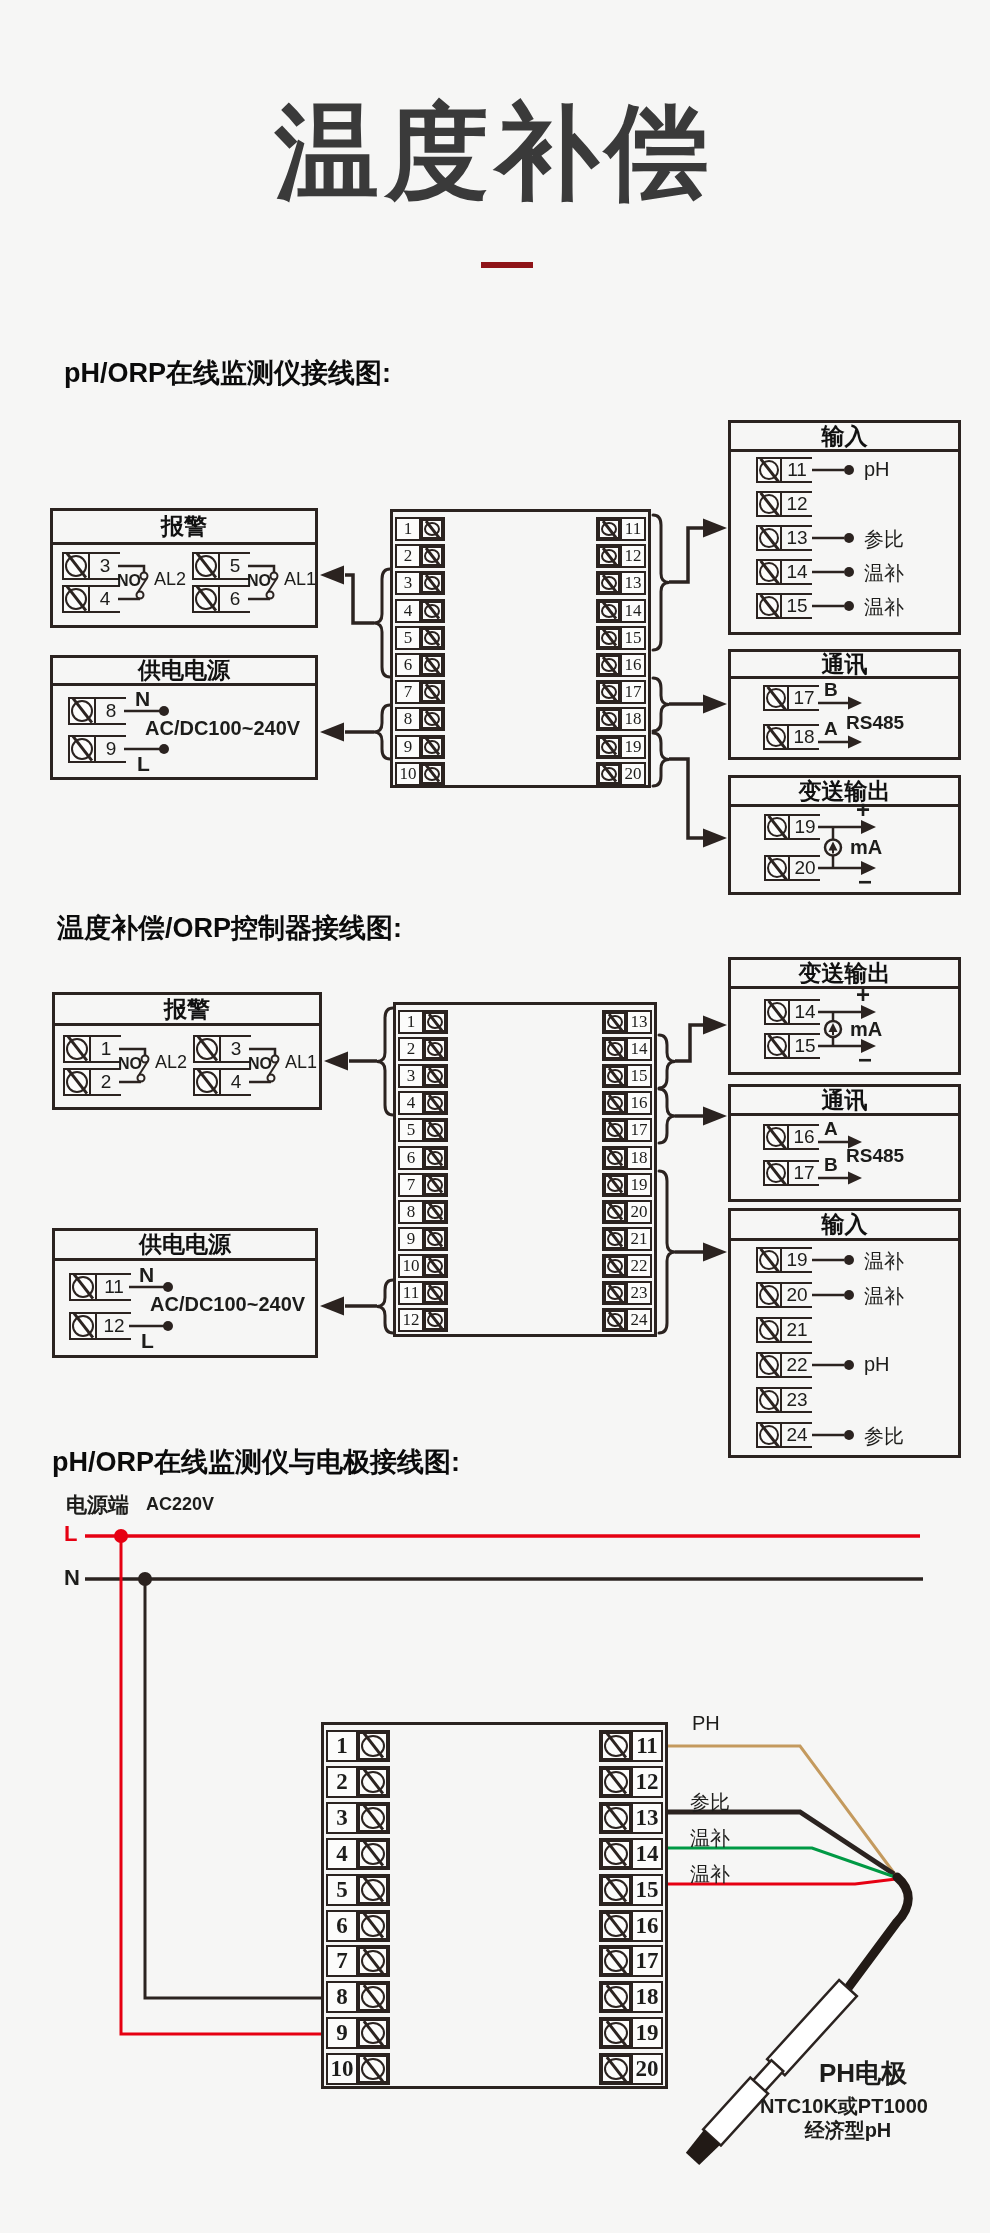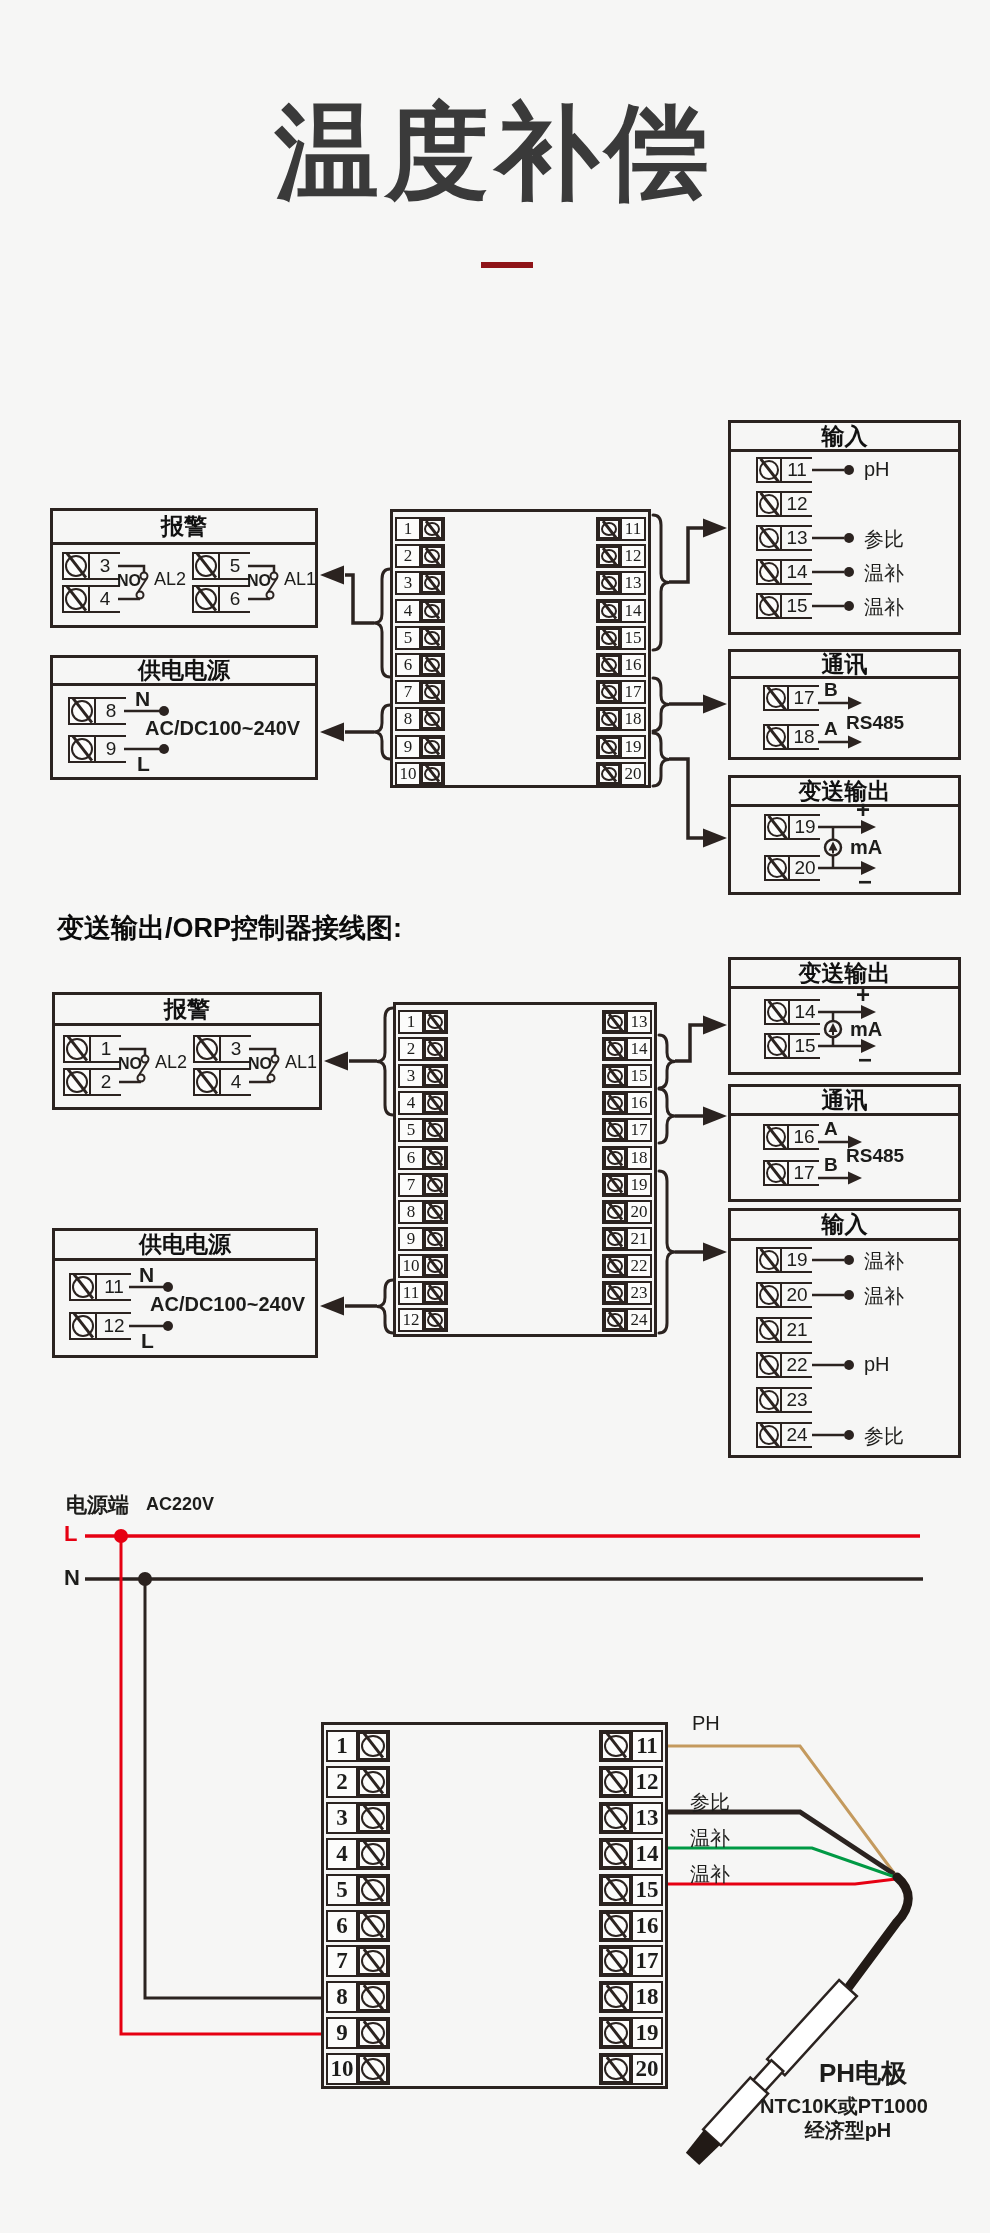--- a/index.html
+++ b/index.html
@@ -163,21 +163,23 @@
         <rect x="0" y="-12" width="107" height="24" fill="#ffffff" stroke="#2b2320" stroke-width="2.5"></rect>
         <rect x="105" y="-8" width="29" height="16" fill="#ffffff" stroke="#2b2320" stroke-width="2.5"></rect>
         <rect x="132" y="-12" width="70" height="24" fill="#ffffff" stroke="#2b2320" stroke-width="2.5"></rect>
         <polygon points="202,-11 231,-9 231,9 202,11" fill="#221a16"></polygon>
       </g>
     </svg>
 
   <div class="title">温度补偿</div>
   <div class="dash" id="dash" style="background: rgb(143, 20, 24);"></div>
 
-  <div class="sec" style="left:57px;top:910px">变送输出/ORP控制器接线图:</div>
+  <div class="sec" style="left:64px;top:355px">pH/ORP在线监测仪接线图:</div>
+  <div class="sec" style="left:57px;top:910px">温度补偿/ORP控制器接线图:</div>
+  <div class="sec" style="left:52px;top:1444px">pH/ORP在线监测仪与电极接线图:</div>
 
   <div class="box" style="left:50px;top:508px;width:268px;height:120px">
     <div class="box-title" style="height:31px;line-height:31px">报警</div>
   </div>
   <div class="trow t28" style="left:62px;top:552px">
     <span class="screw"></span>
     <span class="ncell">3</span>
     </div>
   <div class="trow t28" style="left:62px;top:585px">
     <span class="screw"></span>

